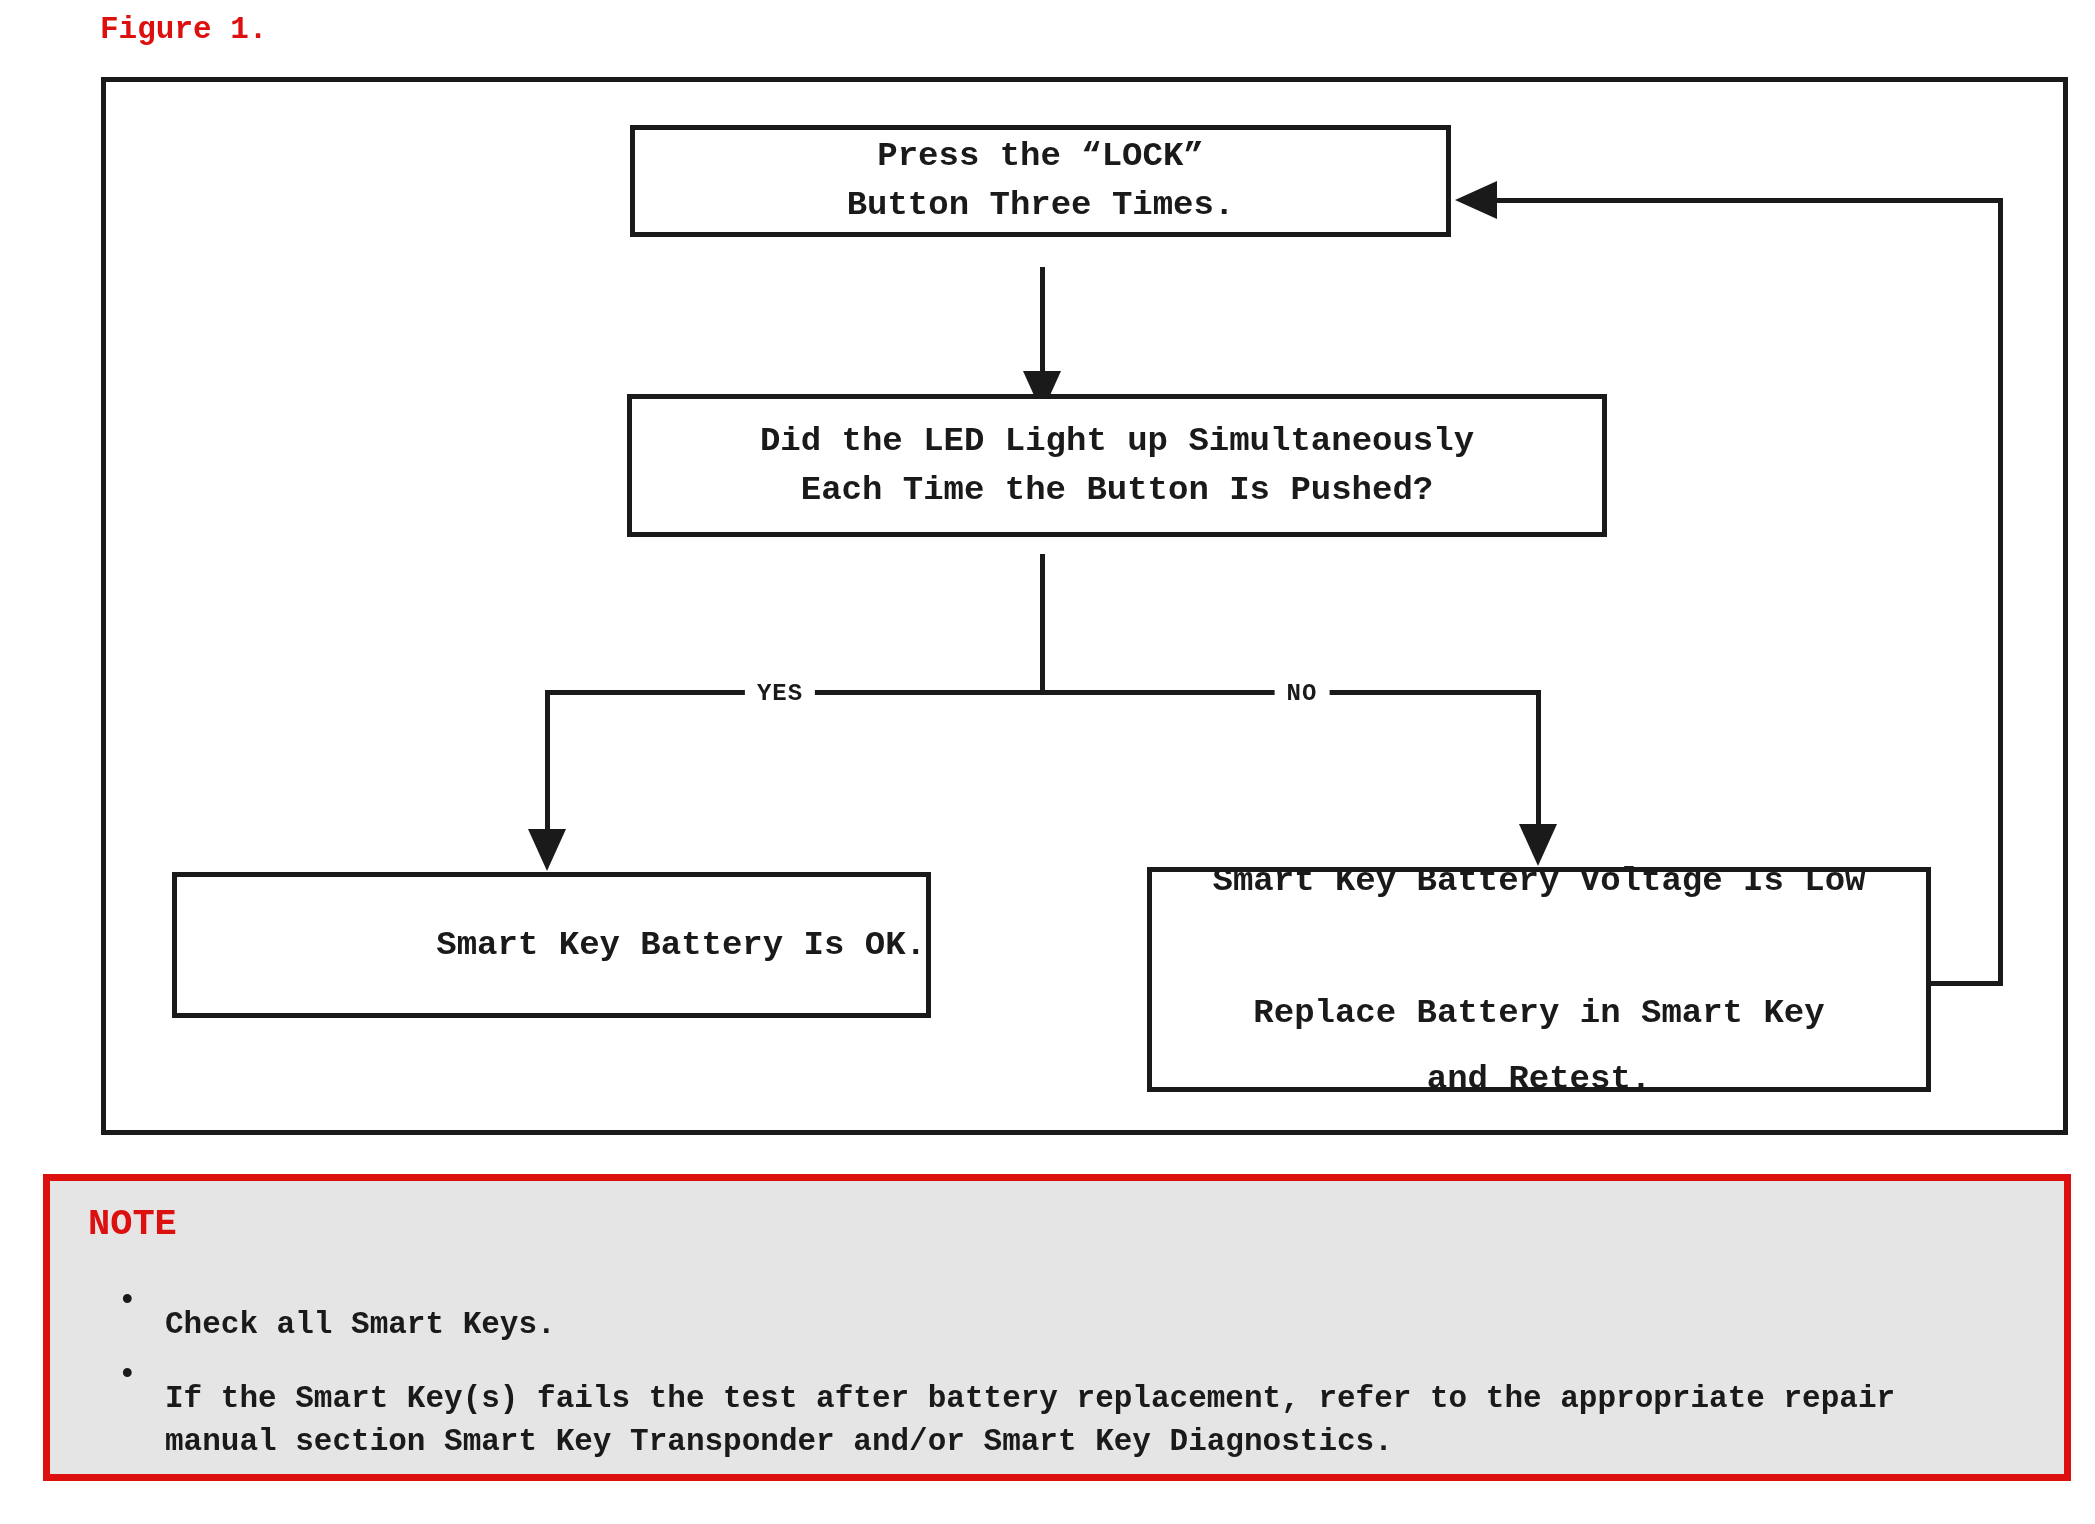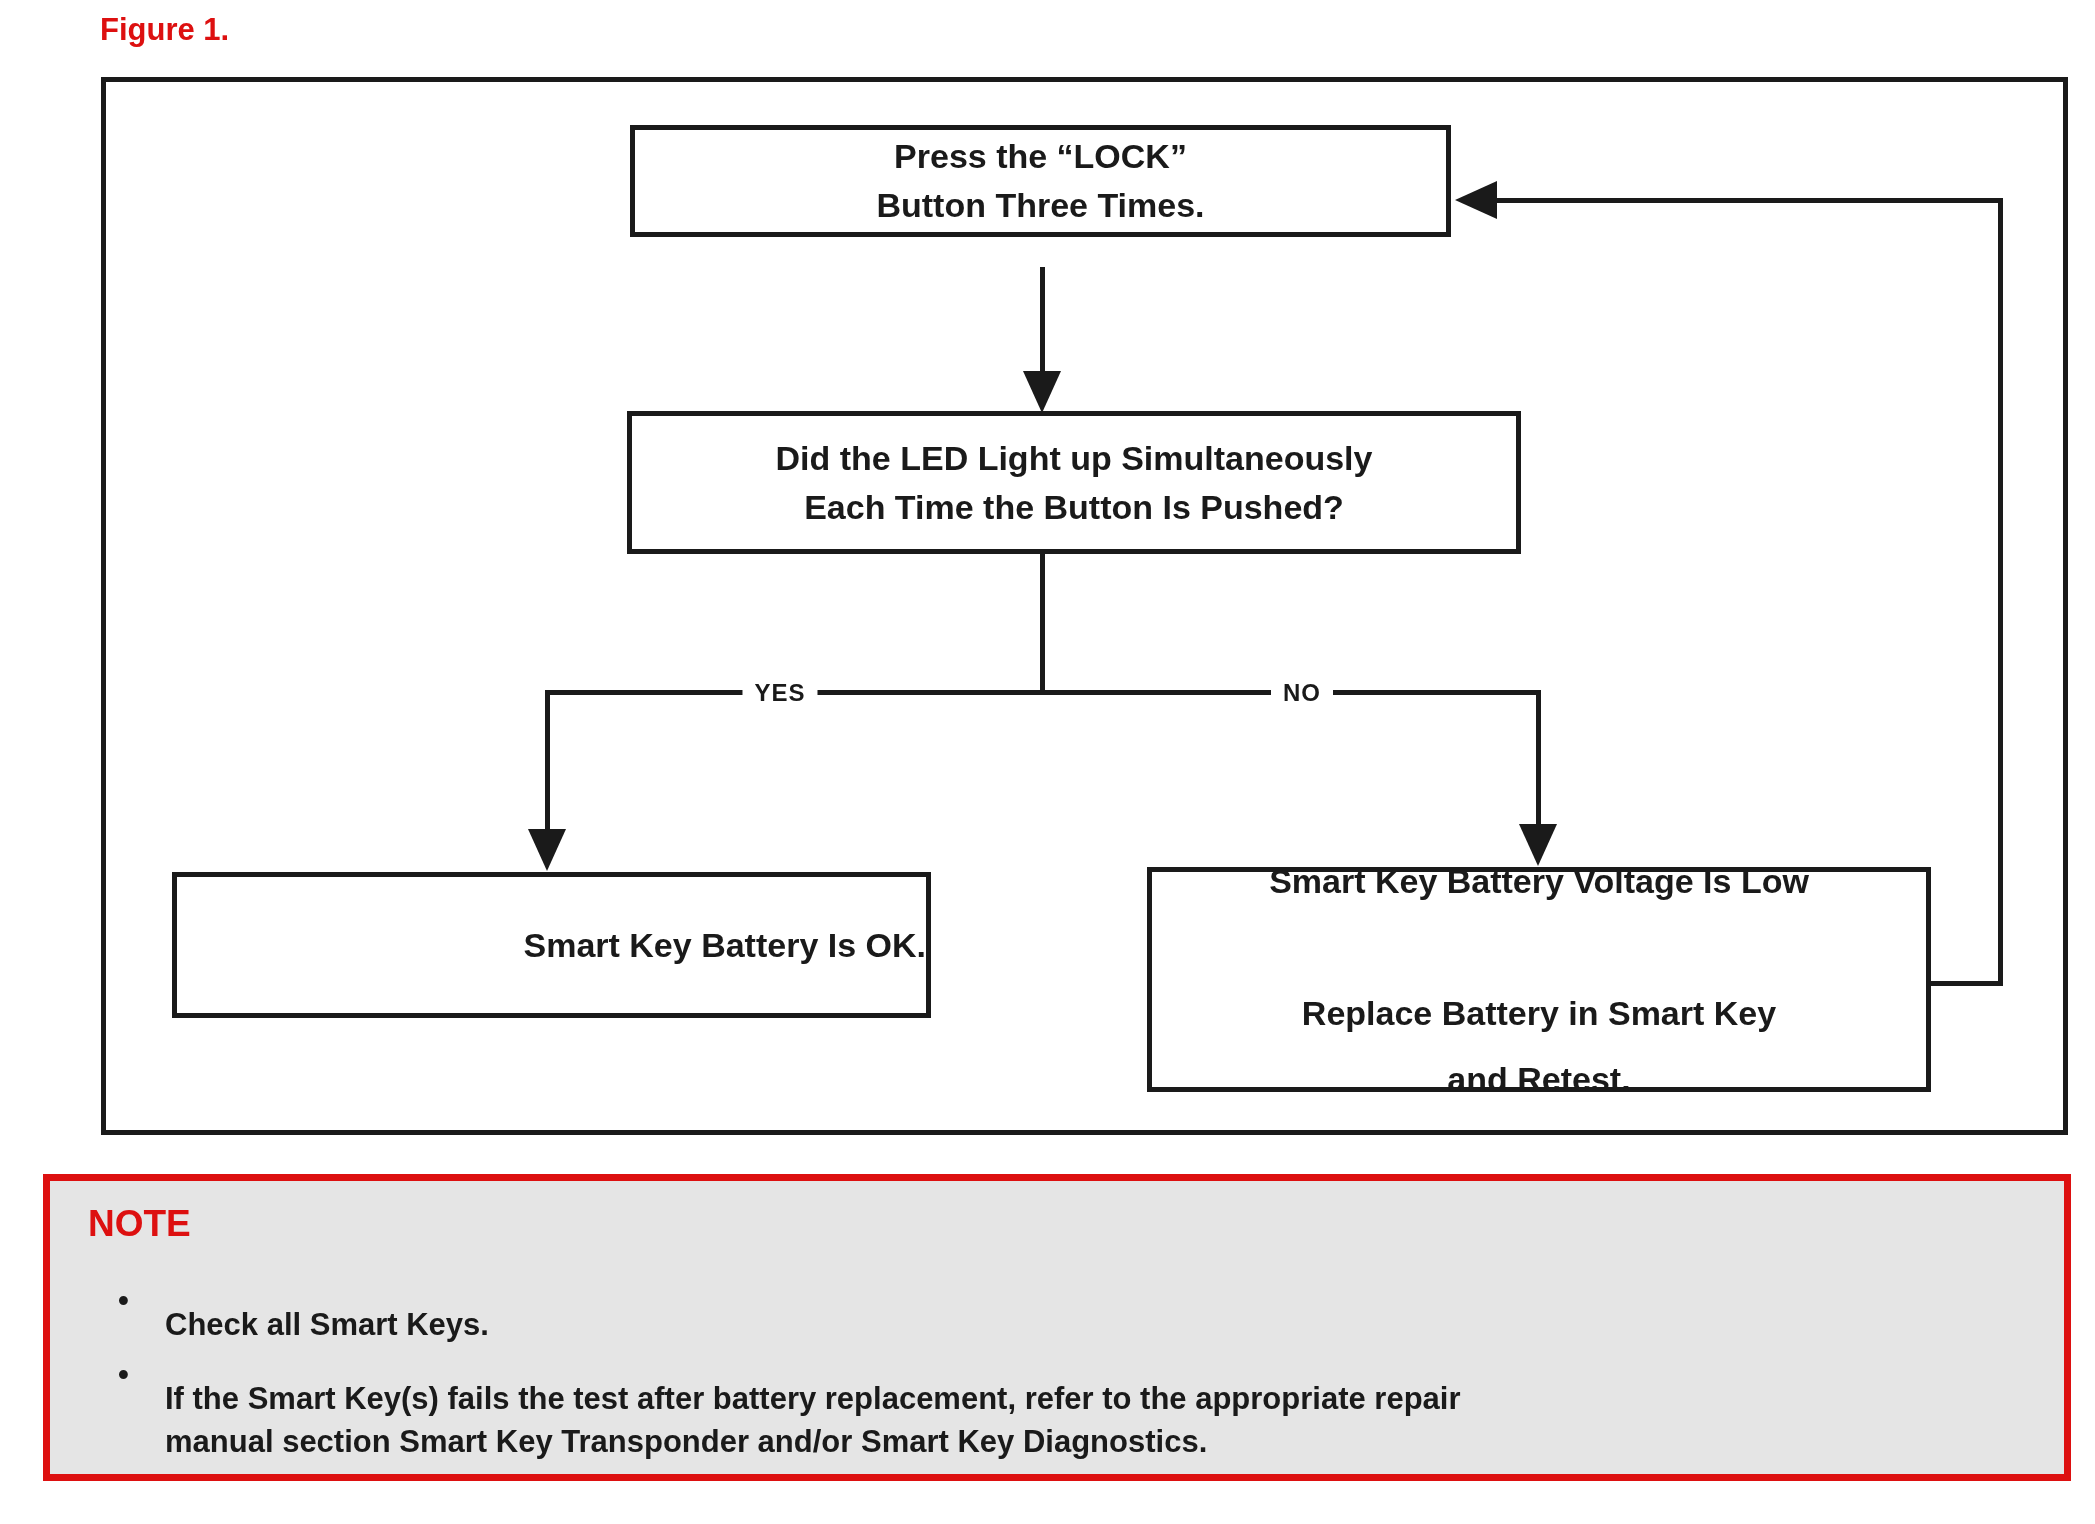--- a/index.html
+++ b/index.html
@@ -1,20 +1,20 @@
 <!DOCTYPE html>
 <html style="--red: #dd1010; --ink: #1a1a1a; --bg: #ffffff;"><head>
 <meta charset="utf-8">
 <style>
   :root{
     --red:#dd1010;
     --ink:#1a1a1a;
     --bg:#ffffff;
   }
-  *{margin:0;padding:0;box-sizing:border-box;}
+  *{margin:0;padding:0;box-sizing:border-box;font-family:Liberation Mono, monospace;}
   html,body{background:#ffffff;}
   body{font-family:"Liberation Sans", sans-serif;}
   .page{
     position:relative;
     width:2095px;height:1524px;
     background:var(--bg);
     overflow:hidden;
   }
   .fig-title{
     position:absolute;left:100px;top:12px;
@@ -25,21 +25,21 @@
     border:5px solid var(--ink);background:transparent;
   }
   .node{
     position:absolute;border:5px solid var(--ink);background:#fff;
     display:flex;align-items:center;justify-content:center;
     text-align:center;color:var(--ink);
     font-weight:bold;font-size:34px;line-height:49px;
     white-space:pre-line;
   }
   .node-press{left:630px;top:125px;width:821px;height:112px;}
-  .node-question{left:627px;top:411px;width:894px;height:143px;}
+  .node-question{left:627px;top:394px;width:980px;height:143px;}
   .node-ok{left:172px;top:872px;width:759px;height:146px;justify-content:flex-end;}
   .node-low{left:1147px;top:867px;width:784px;height:225px;line-height:66px;}
   .hline,.vline{position:absolute;background:var(--ink);}
   .branch-label{
     position:absolute;transform:translate(-50%,-50%);
     background:var(--bg);padding:0 12px;
     font-size:24px;font-weight:bold;color:var(--ink);letter-spacing:1px;
   }
   .arrow-down{
     position:absolute;width:0;height:0;

